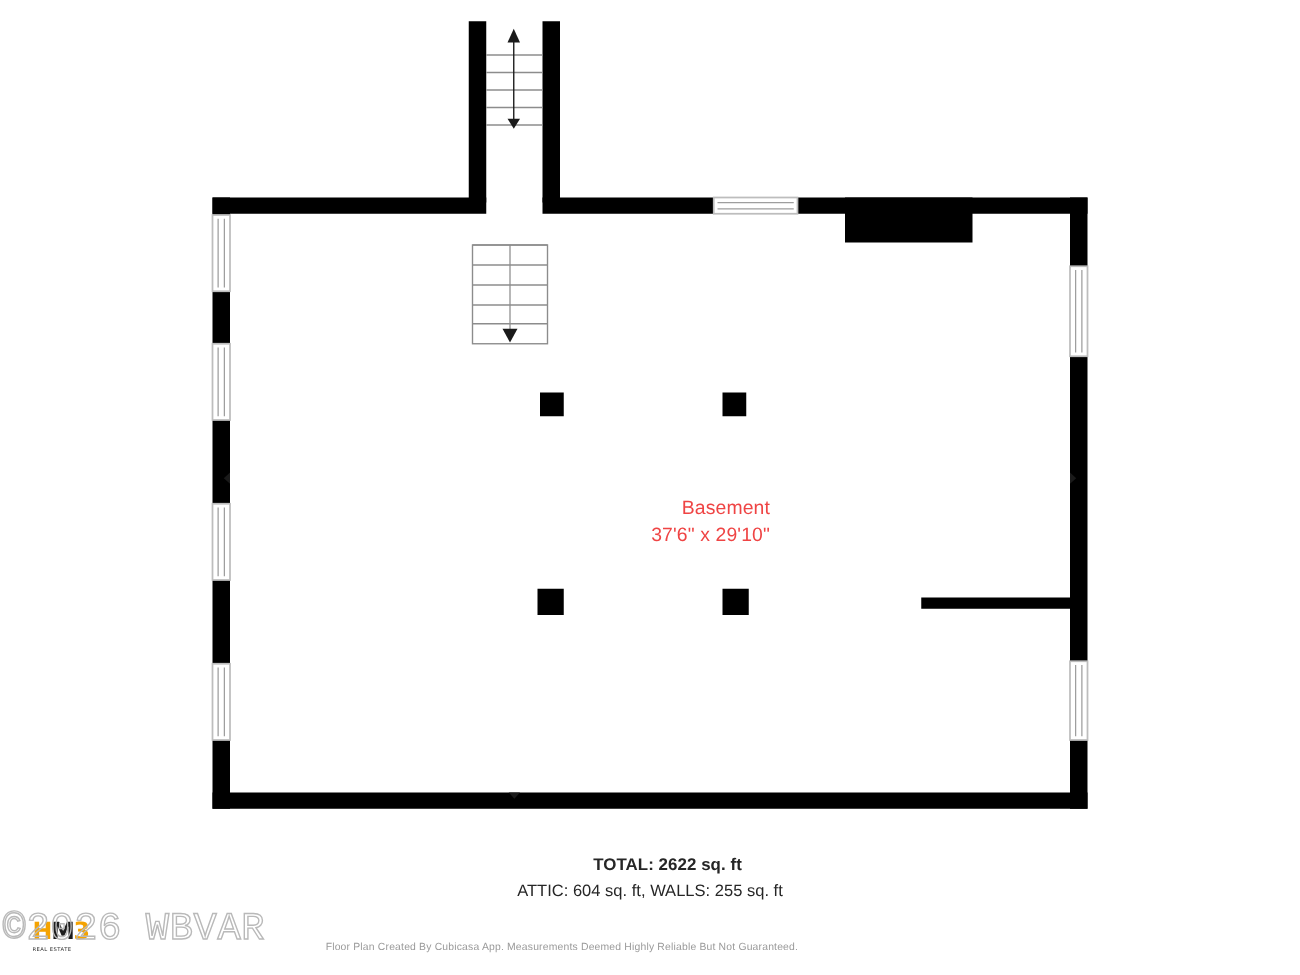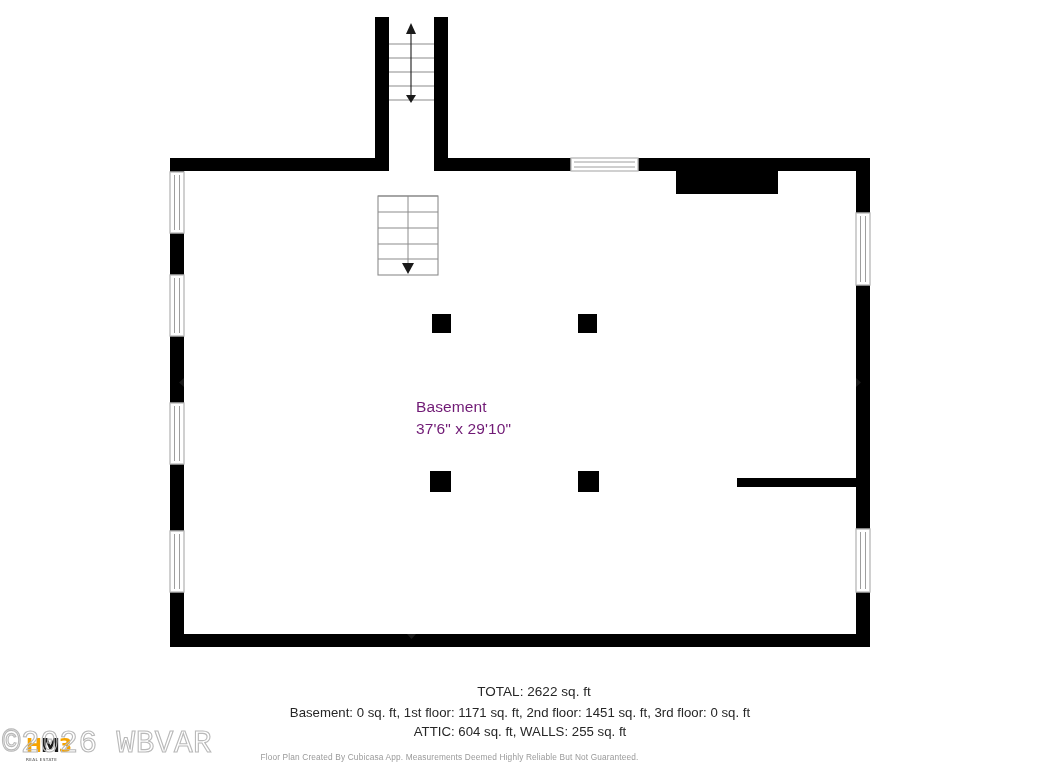--- a/index.html
+++ b/index.html
@@ -30,24 +30,24 @@
     left: 0;
     top: 0;
     width: 1040px;
     height: 780px;
     display: block;
   }
 
   
   .room-label {
     position: absolute;
-    text-align: left;
+    text-align: right;
     line-height: 1.42;
     white-space: nowrap;
-    color: #701a75;
+    color: #ef4444;
   }
   .room-label .room-name {
     display: block;
     font-size: 15.5px;
     letter-spacing: .1px;
   }
   .room-label .room-dims {
     display: block;
     font-size: 15.5px;
     letter-spacing: .1px;
@@ -57,21 +57,21 @@
   #summary {
     position: absolute;
     left: 0;
     top: 682px;
     width: 1040px;
     text-align: center;
     color: #262626;
   }
   #summary .total-line {
     font-size: 13.5px;
-    font-weight: normal;
+    font-weight: bold;
     line-height: 1.52;
     letter-spacing: .05px;
     margin-left: 28px;
   }
   #summary .detail-line {
     font-size: 13.2px;
     line-height: 1.5;
     letter-spacing: .02px;
   }
   #credit-line {
@@ -244,21 +244,20 @@
 
   <div class="room-label" id="room-label-basement" style="left:416px; top:396px; width:200px;">
     <span class="room-name">Basement</span>
     <span class="room-dims">37'6" x 29'10"</span>
   </div>
 
 </div>
 
 <div id="summary">
   <div class="total-line">TOTAL: 2622 sq. ft</div>
-  <div class="detail-line">Basement: 0 sq. ft, 1st floor: 1171 sq. ft, 2nd floor: 1451 sq. ft, 3rd floor: 0 sq. ft</div>
   <div class="detail-line">ATTIC: 604 sq. ft, WALLS: 255 sq. ft</div>
 </div>
 
 <div id="credit-line">Floor Plan Created By Cubicasa App. Measurements Deemed Highly Reliable But Not Guaranteed.</div>
 
 <div id="brand-logo">
   <span class="logo-text" style="color: rgb(245, 163, 0);">H</span><span class="logo-text logo-m">M</span><span class="logo-text logo-3" style="color: rgb(245, 163, 0);">3</span>
   <span class="logo-sub">REAL ESTATE</span>
 </div>
 

